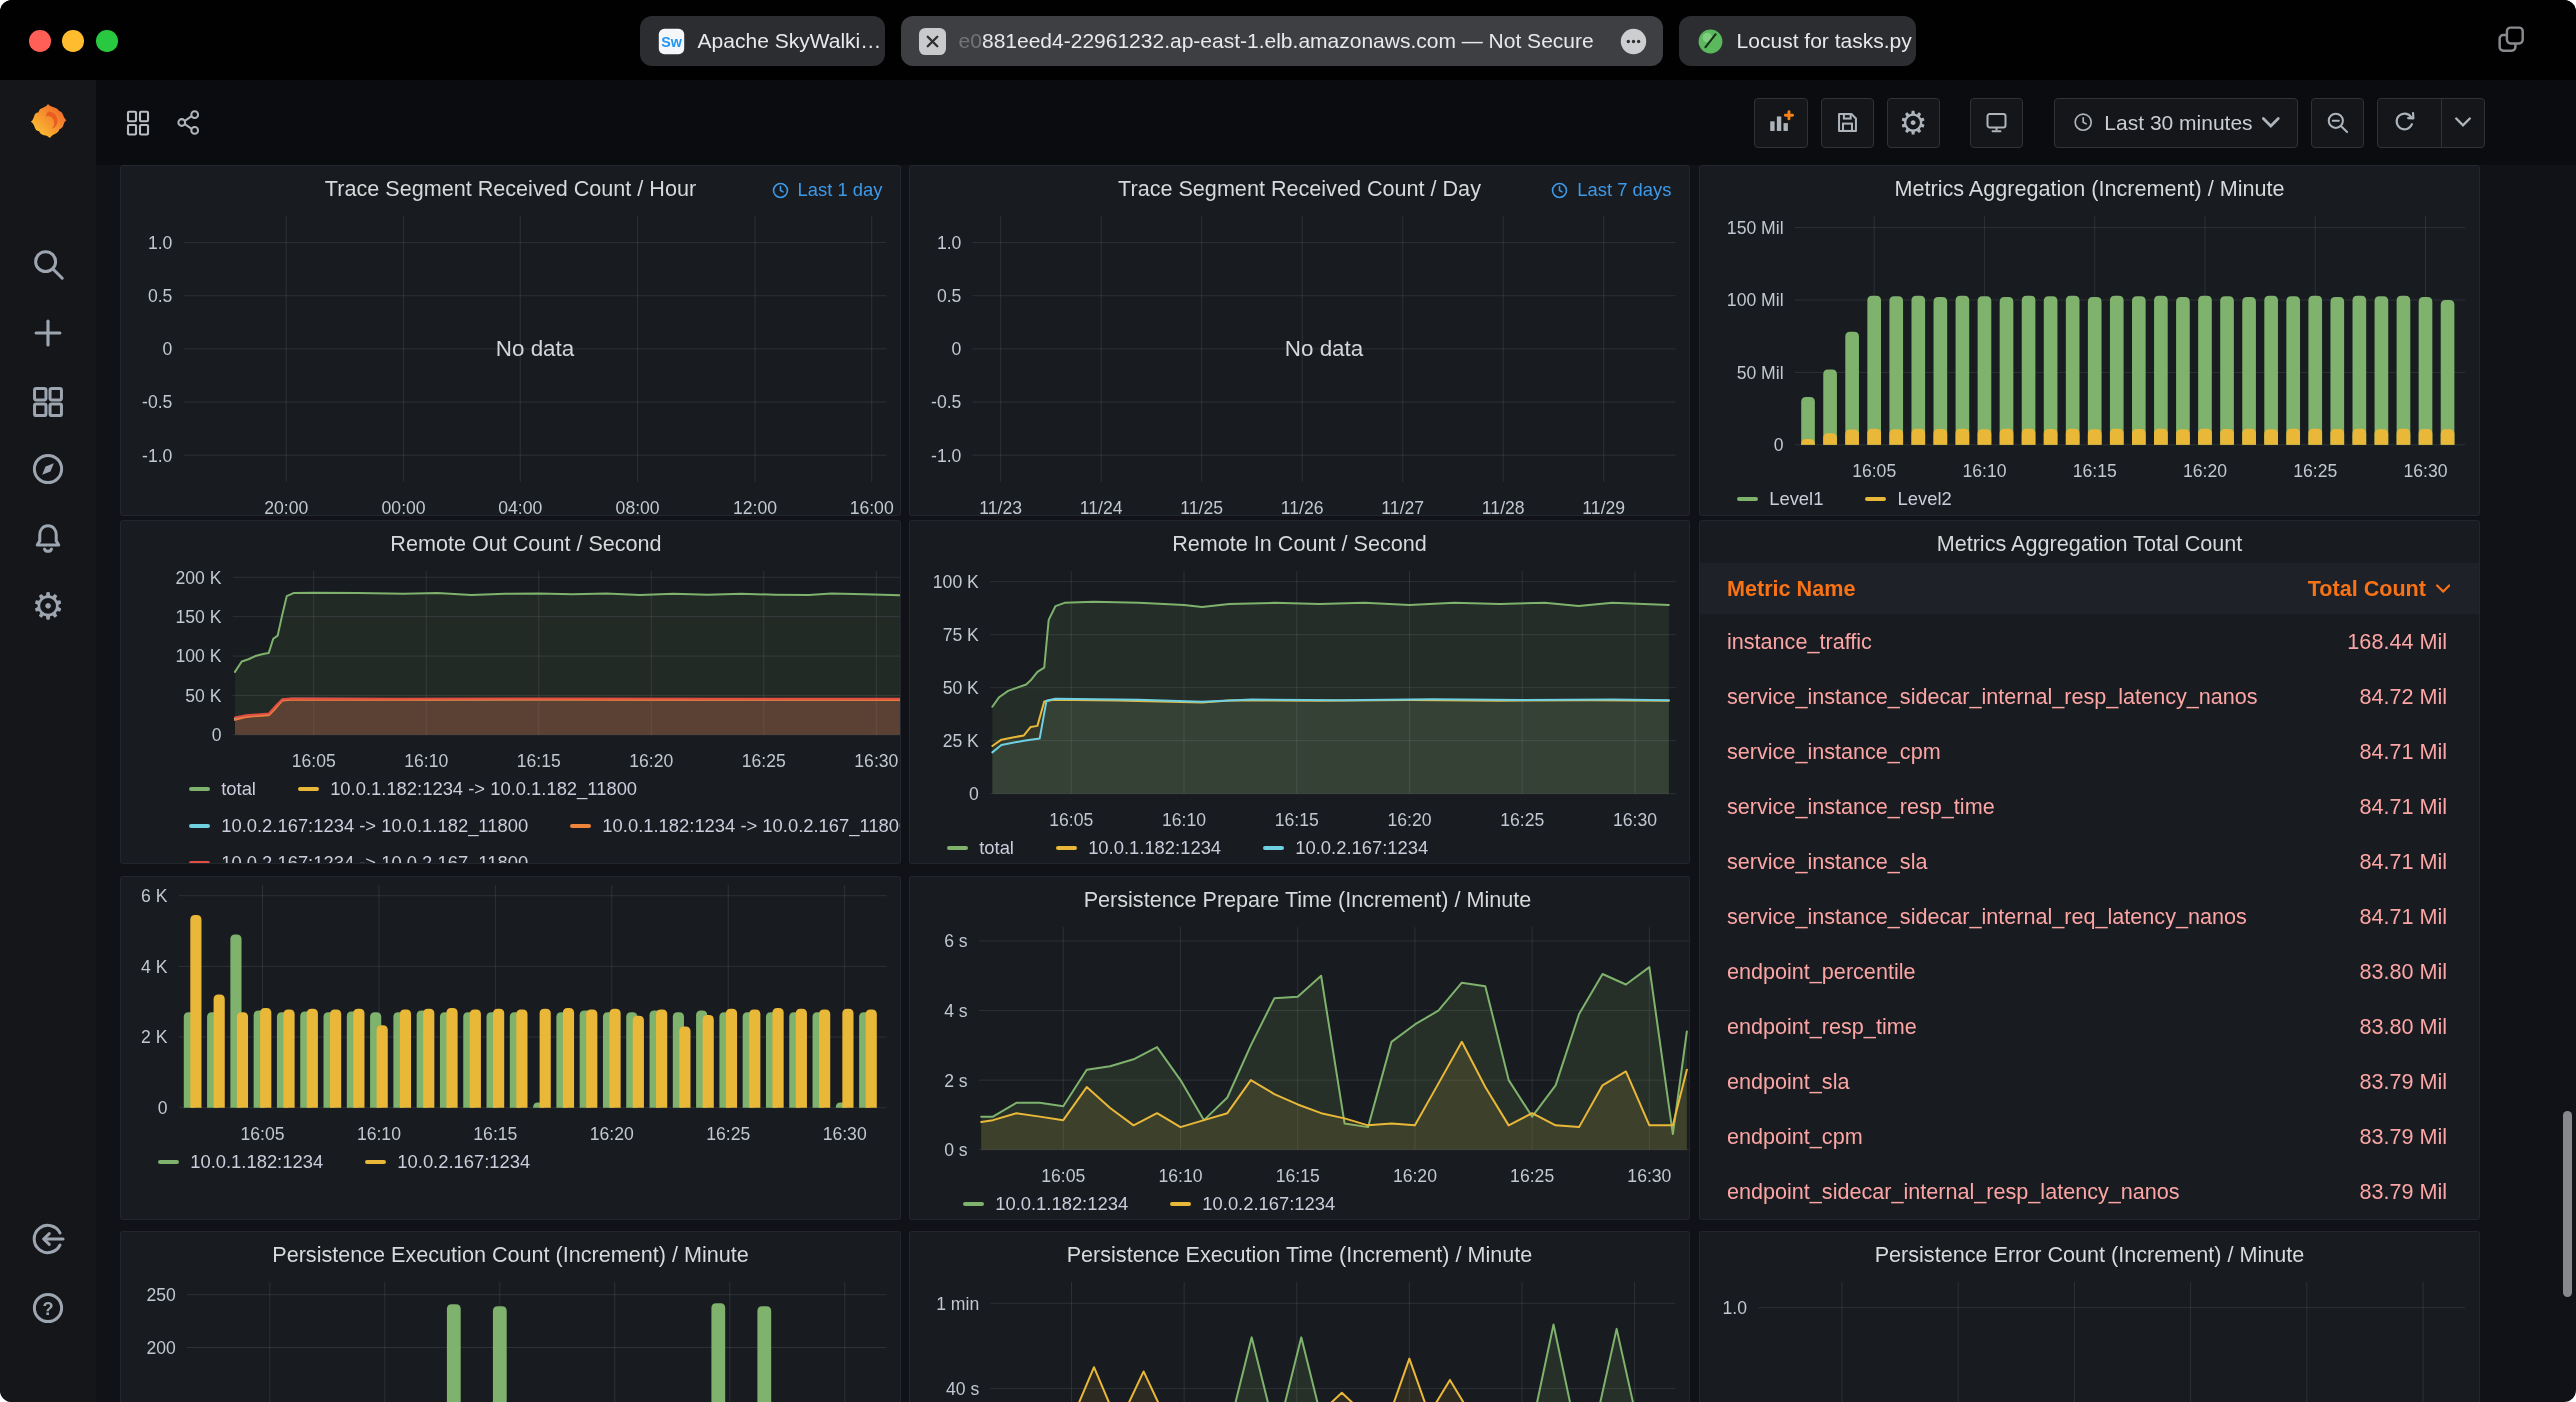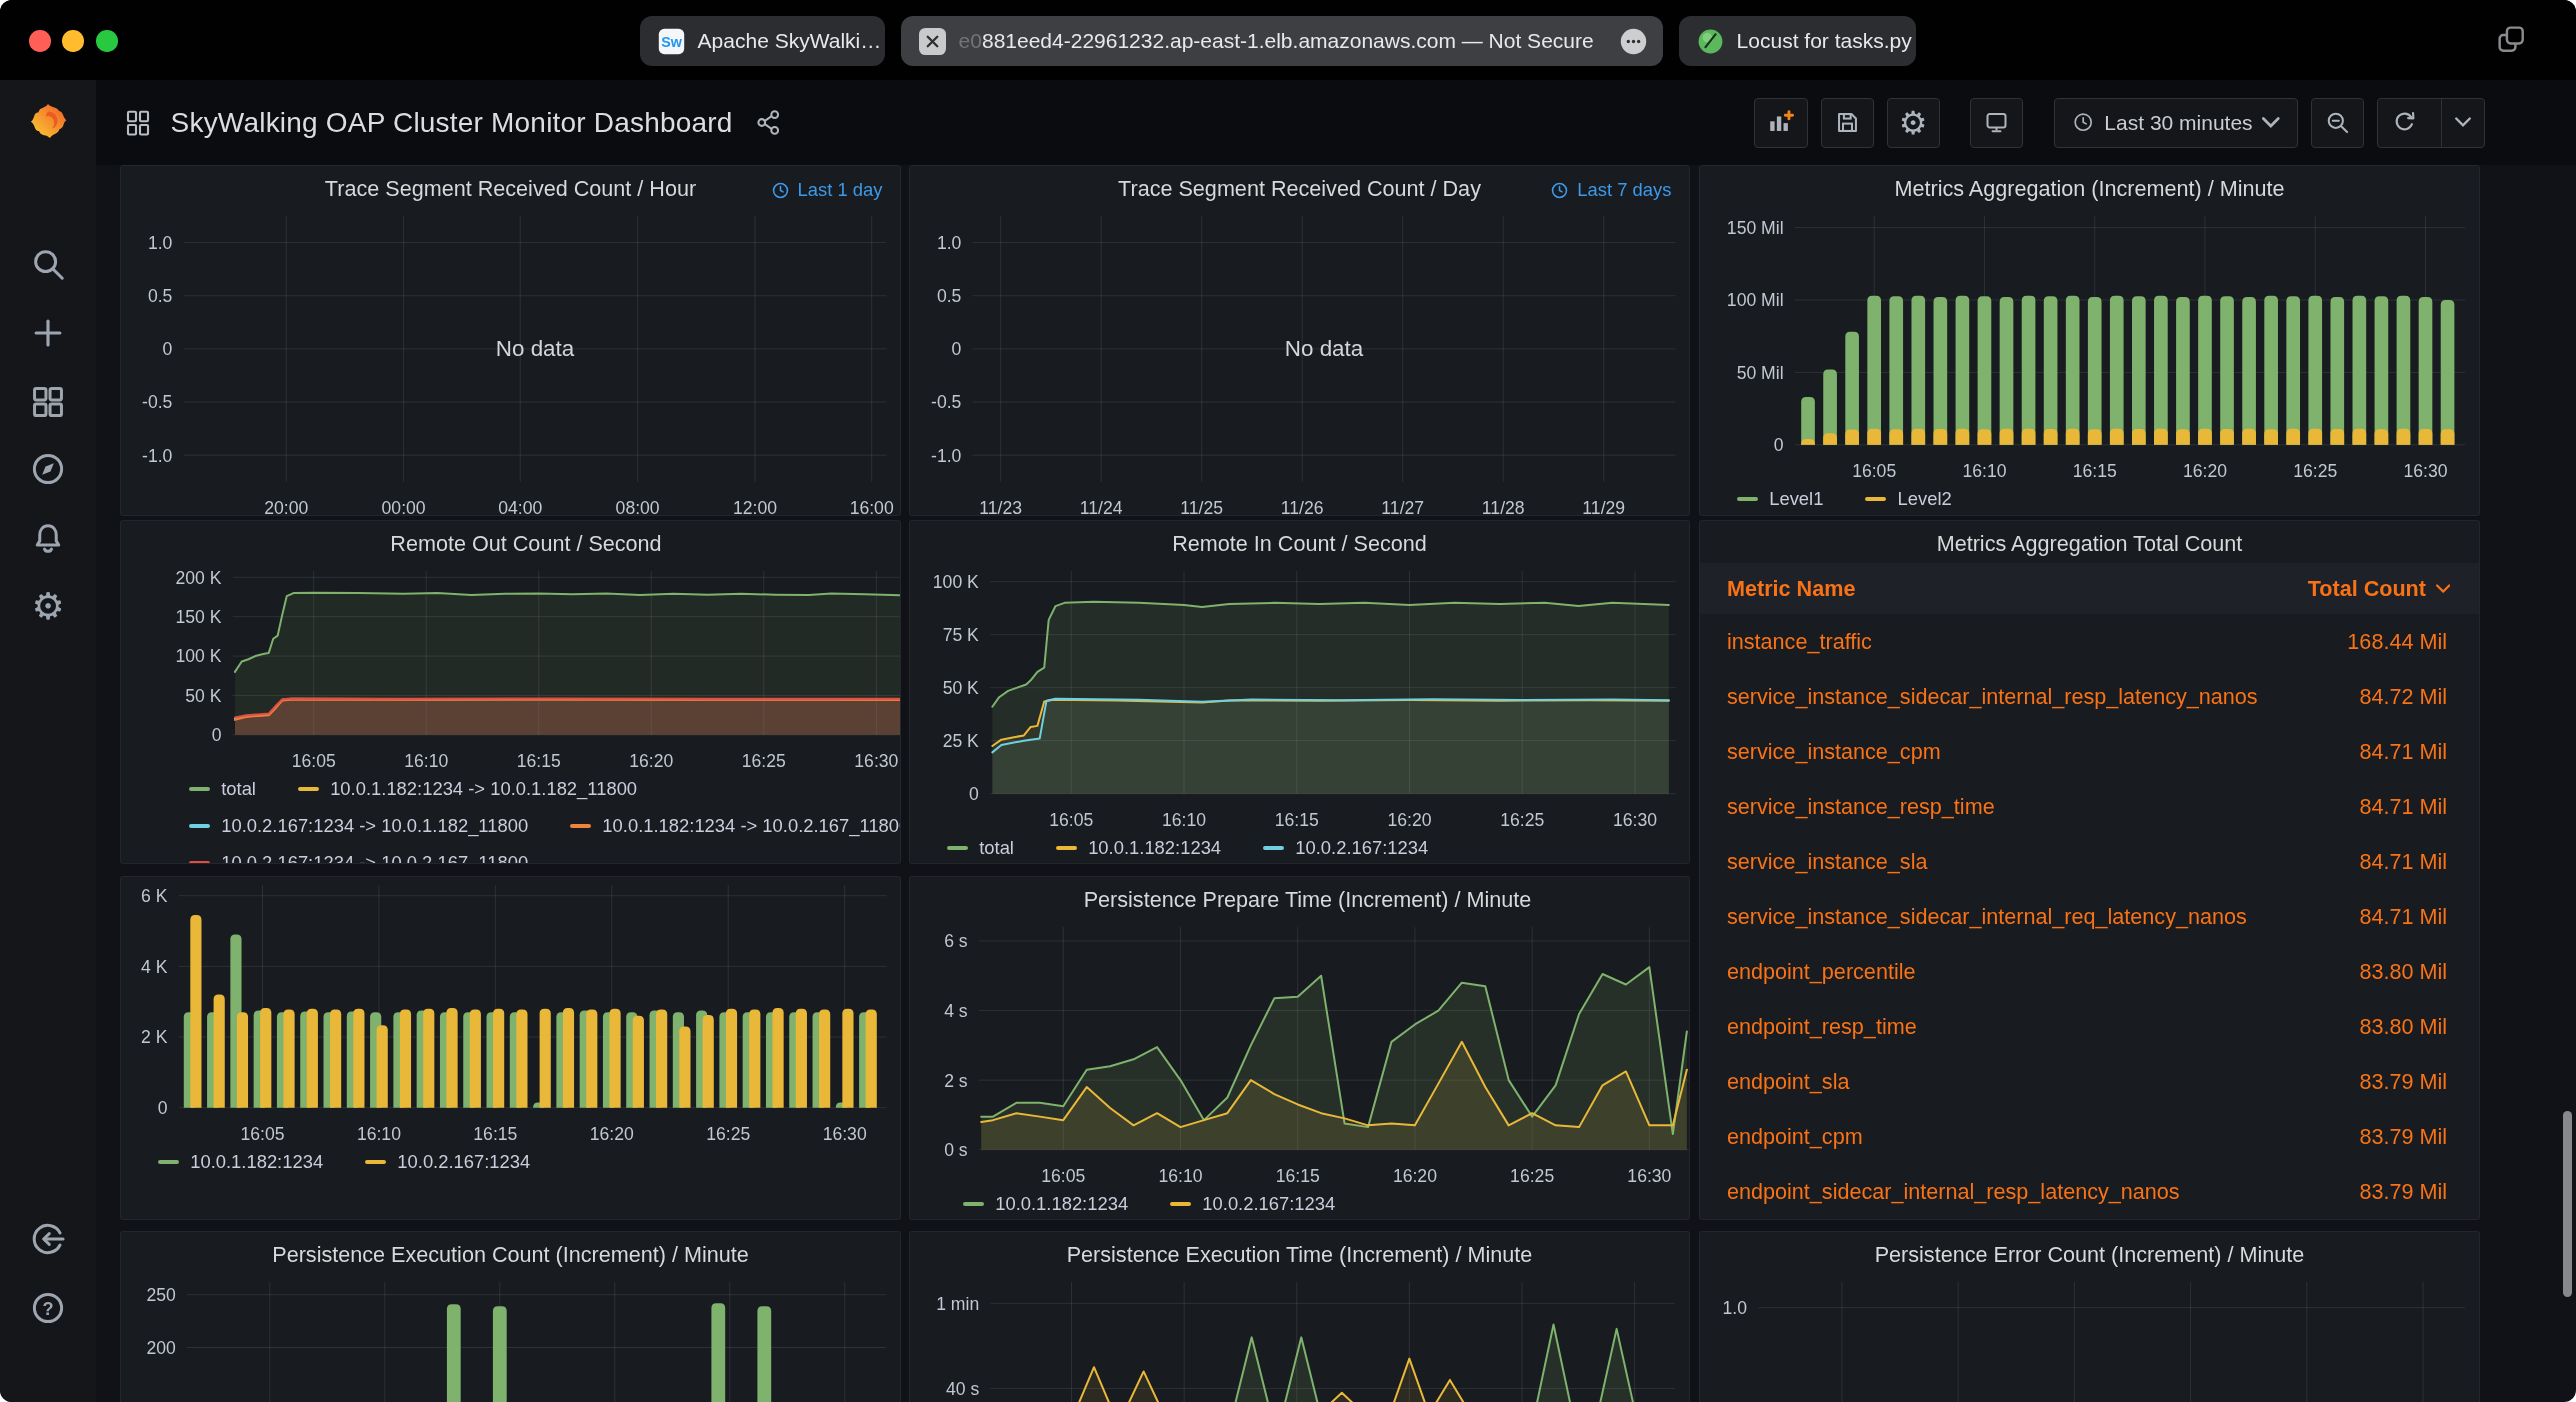--- a/index.html
+++ b/index.html
@@ -42,21 +42,21 @@
   text.tick{fill:#c2c7d1;font-size:22px;font-family:"Liberation Sans",sans-serif;}
   text.nodata{fill:#d3d6db;font-size:28px;font-family:"Liberation Sans",sans-serif;}
   .legend{padding-left:37px;}
   .lrow{height:37px;display:flex;align-items:center;gap:42px;}
   .litem{display:flex;align-items:center;gap:11.2px;color:#ccccdc;font-size:18.4px;white-space:nowrap;cursor:pointer;}
   .swatch{width:21px;height:4px;border-radius:2.4px;flex:0 0 auto;}
   
   .thead{height:51px;background:#1e2127;display:flex;align-items:center;color:#f97316;font-weight:700;font-size:21.6px;}
   .thead .hname{padding-left:27px;flex:1;cursor:pointer;}
   .thead .hcount{padding-right:29px;display:flex;align-items:center;gap:9.6px;cursor:pointer;}
-  .trow{height:55px;display:flex;align-items:center;font-size:21.6px;color:#f97316;}
+  .trow{height:55px;display:flex;align-items:center;font-size:21.6px;color:#fca5a5;}
   .trow .name{padding-left:27px;flex:1;white-space:nowrap;overflow:hidden;}
   .trow .val{padding-right:32px;}
   .scrollthumb{position:absolute;right:4px;top:1111px;width:8.8px;height:186px;border-radius:4.8px;background:#87888b;}
 </style>
 </head>
 <body>
 
 <div class="window">
 
   <div class="chrome">
@@ -167,21 +167,20 @@
       </span>
   </nav>
 
   <header class="navbar">
     <svg class="apps-icon" viewBox="0 0 24 24">
         <rect x="4" y="3" width="6.4" height="7.6" rx="0.8" fill="none" stroke="currentColor" stroke-width="1.7"></rect>
         <rect x="13.6" y="3" width="6.4" height="7.6" rx="0.8" fill="none" stroke="currentColor" stroke-width="1.7"></rect>
         <rect x="4" y="13.6" width="6.4" height="7.6" rx="0.8" fill="none" stroke="currentColor" stroke-width="1.7"></rect>
         <rect x="13.6" y="13.6" width="6.4" height="7.6" rx="0.8" fill="none" stroke="currentColor" stroke-width="1.7"></rect>
       </svg>
-    <h1>SkyWalking OAP Cluster Monitor Dashboard</h1>
     <svg class="share-icon" viewBox="0 0 24 24">
         <circle cx="17.5" cy="5" r="3" fill="none" stroke="currentColor" stroke-width="1.8"></circle>
         <circle cx="6" cy="12" r="3" fill="none" stroke="currentColor" stroke-width="1.8"></circle>
         <circle cx="17.5" cy="19" r="3" fill="none" stroke="currentColor" stroke-width="1.8"></circle>
         <line x1="8.7" y1="10.6" x2="14.8" y2="6.4" stroke="currentColor" stroke-width="1.8"></line>
         <line x1="8.7" y1="13.4" x2="14.8" y2="17.6" stroke="currentColor" stroke-width="1.8"></line>
       </svg>
 
     <div class="nav-right">
       <span class="nbtn">

